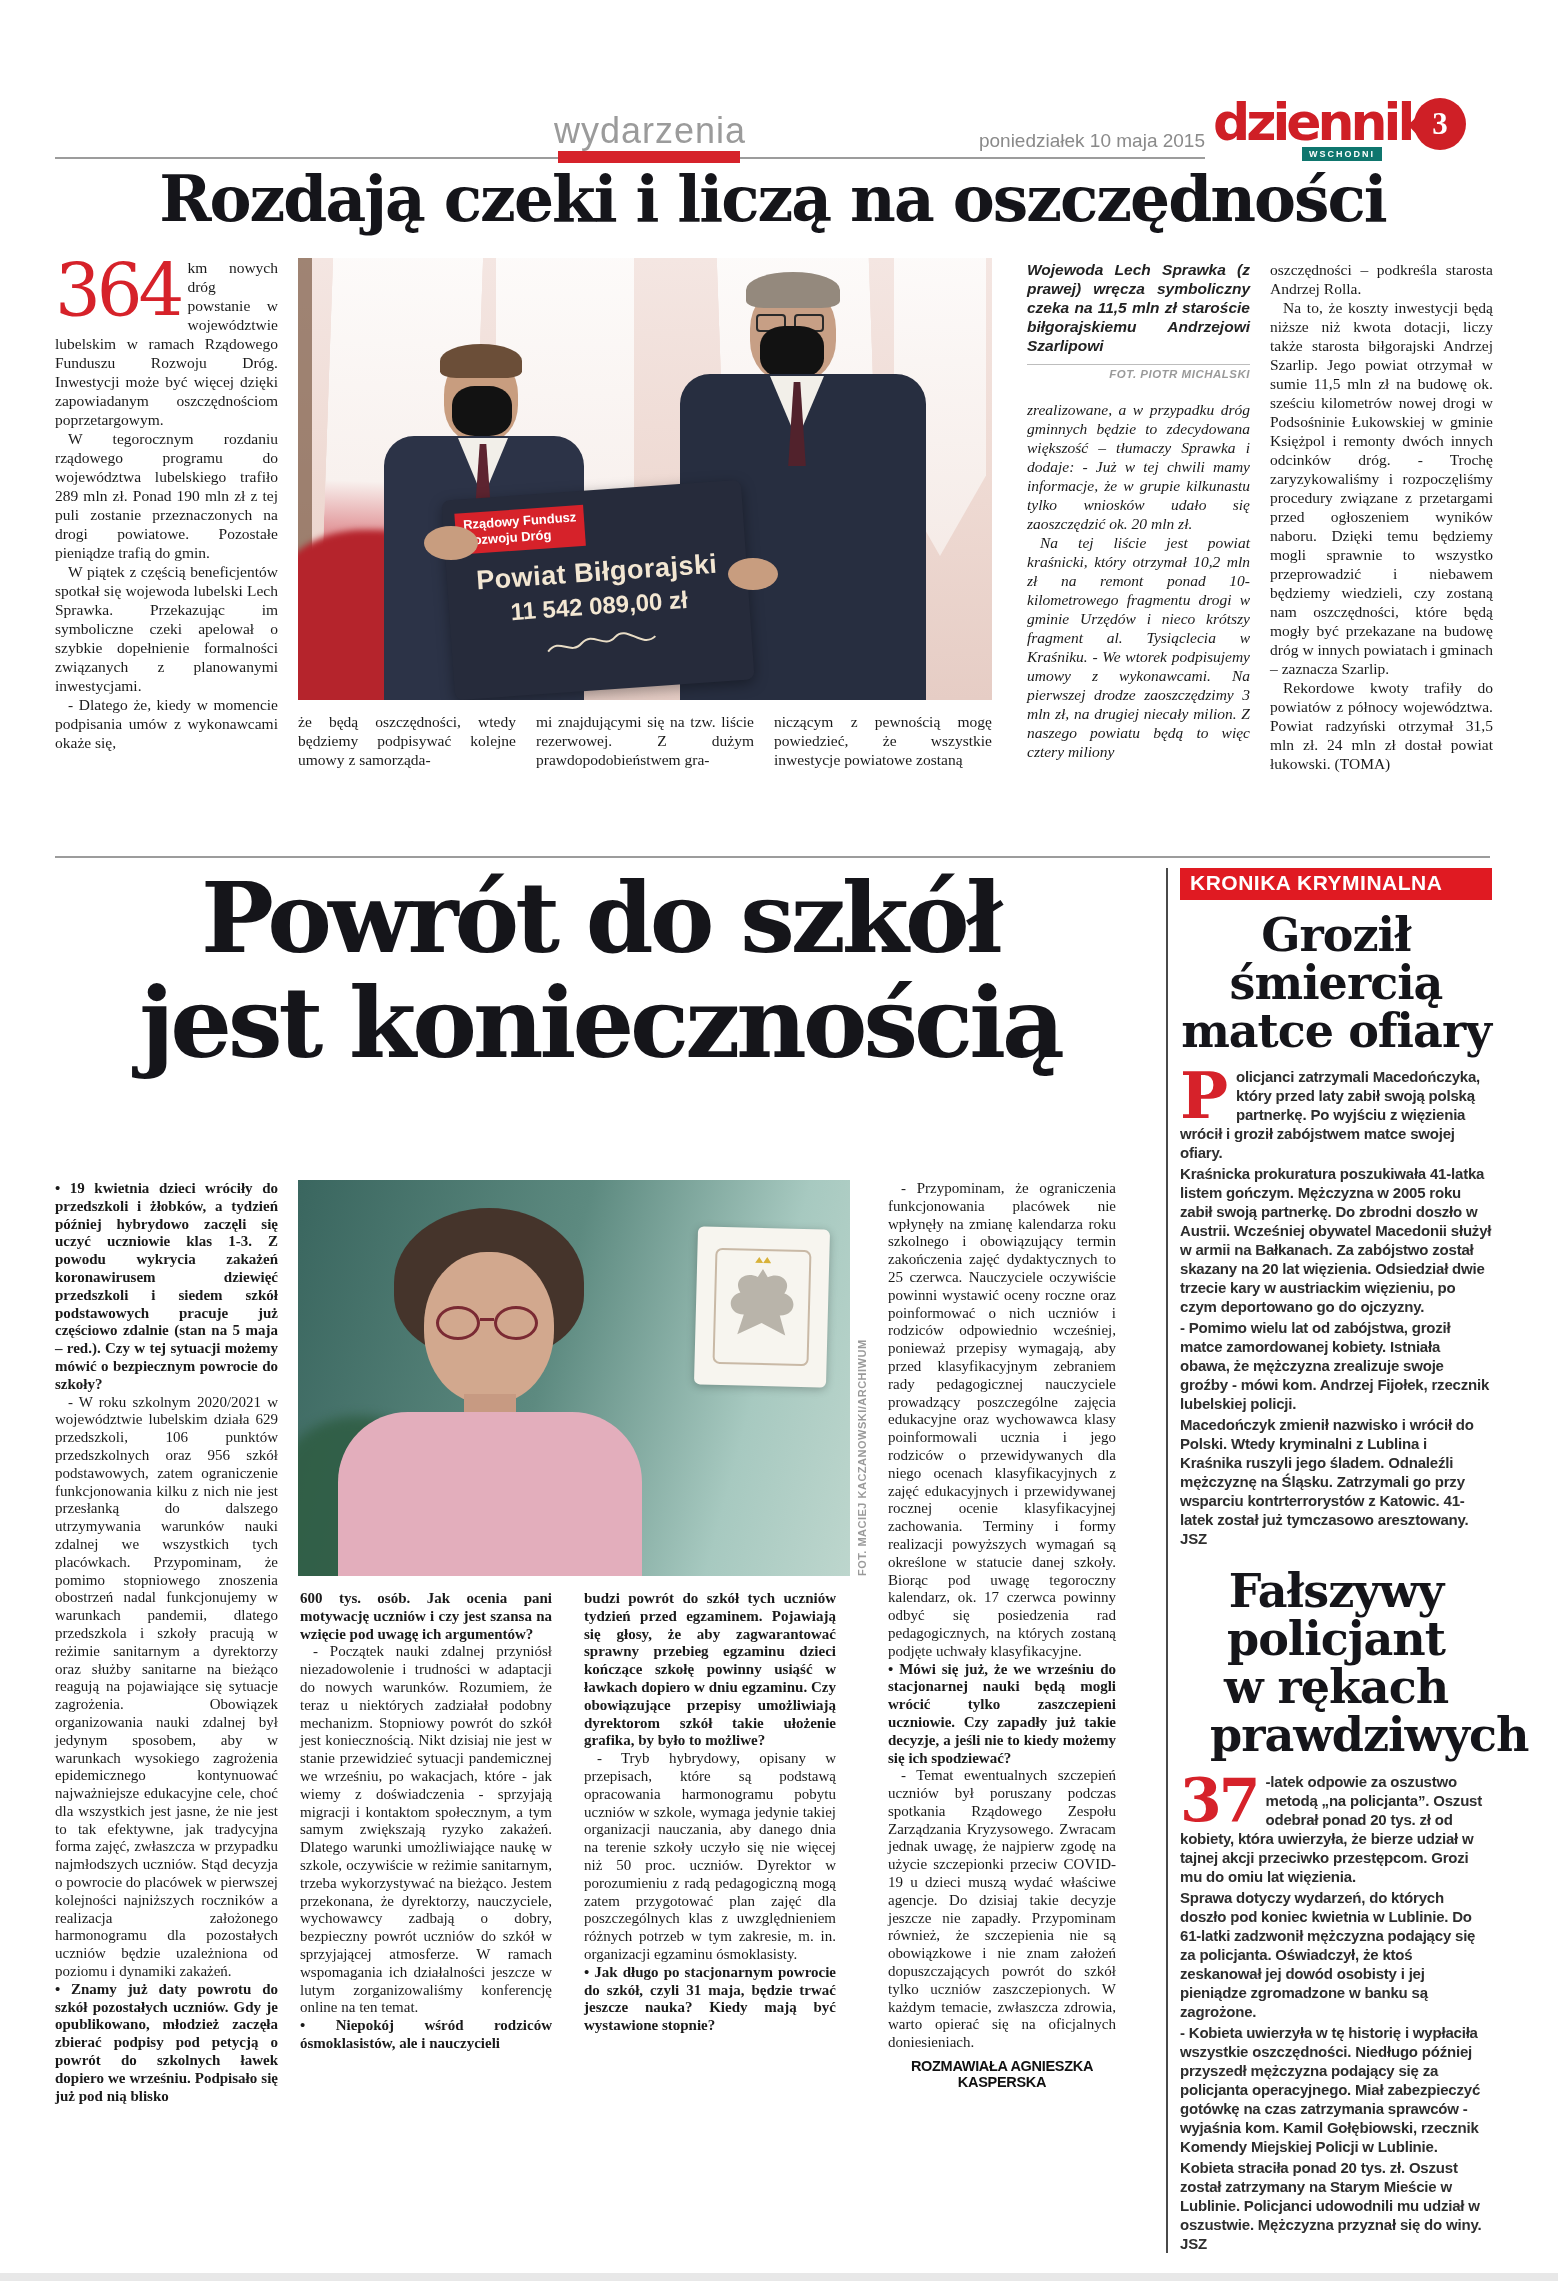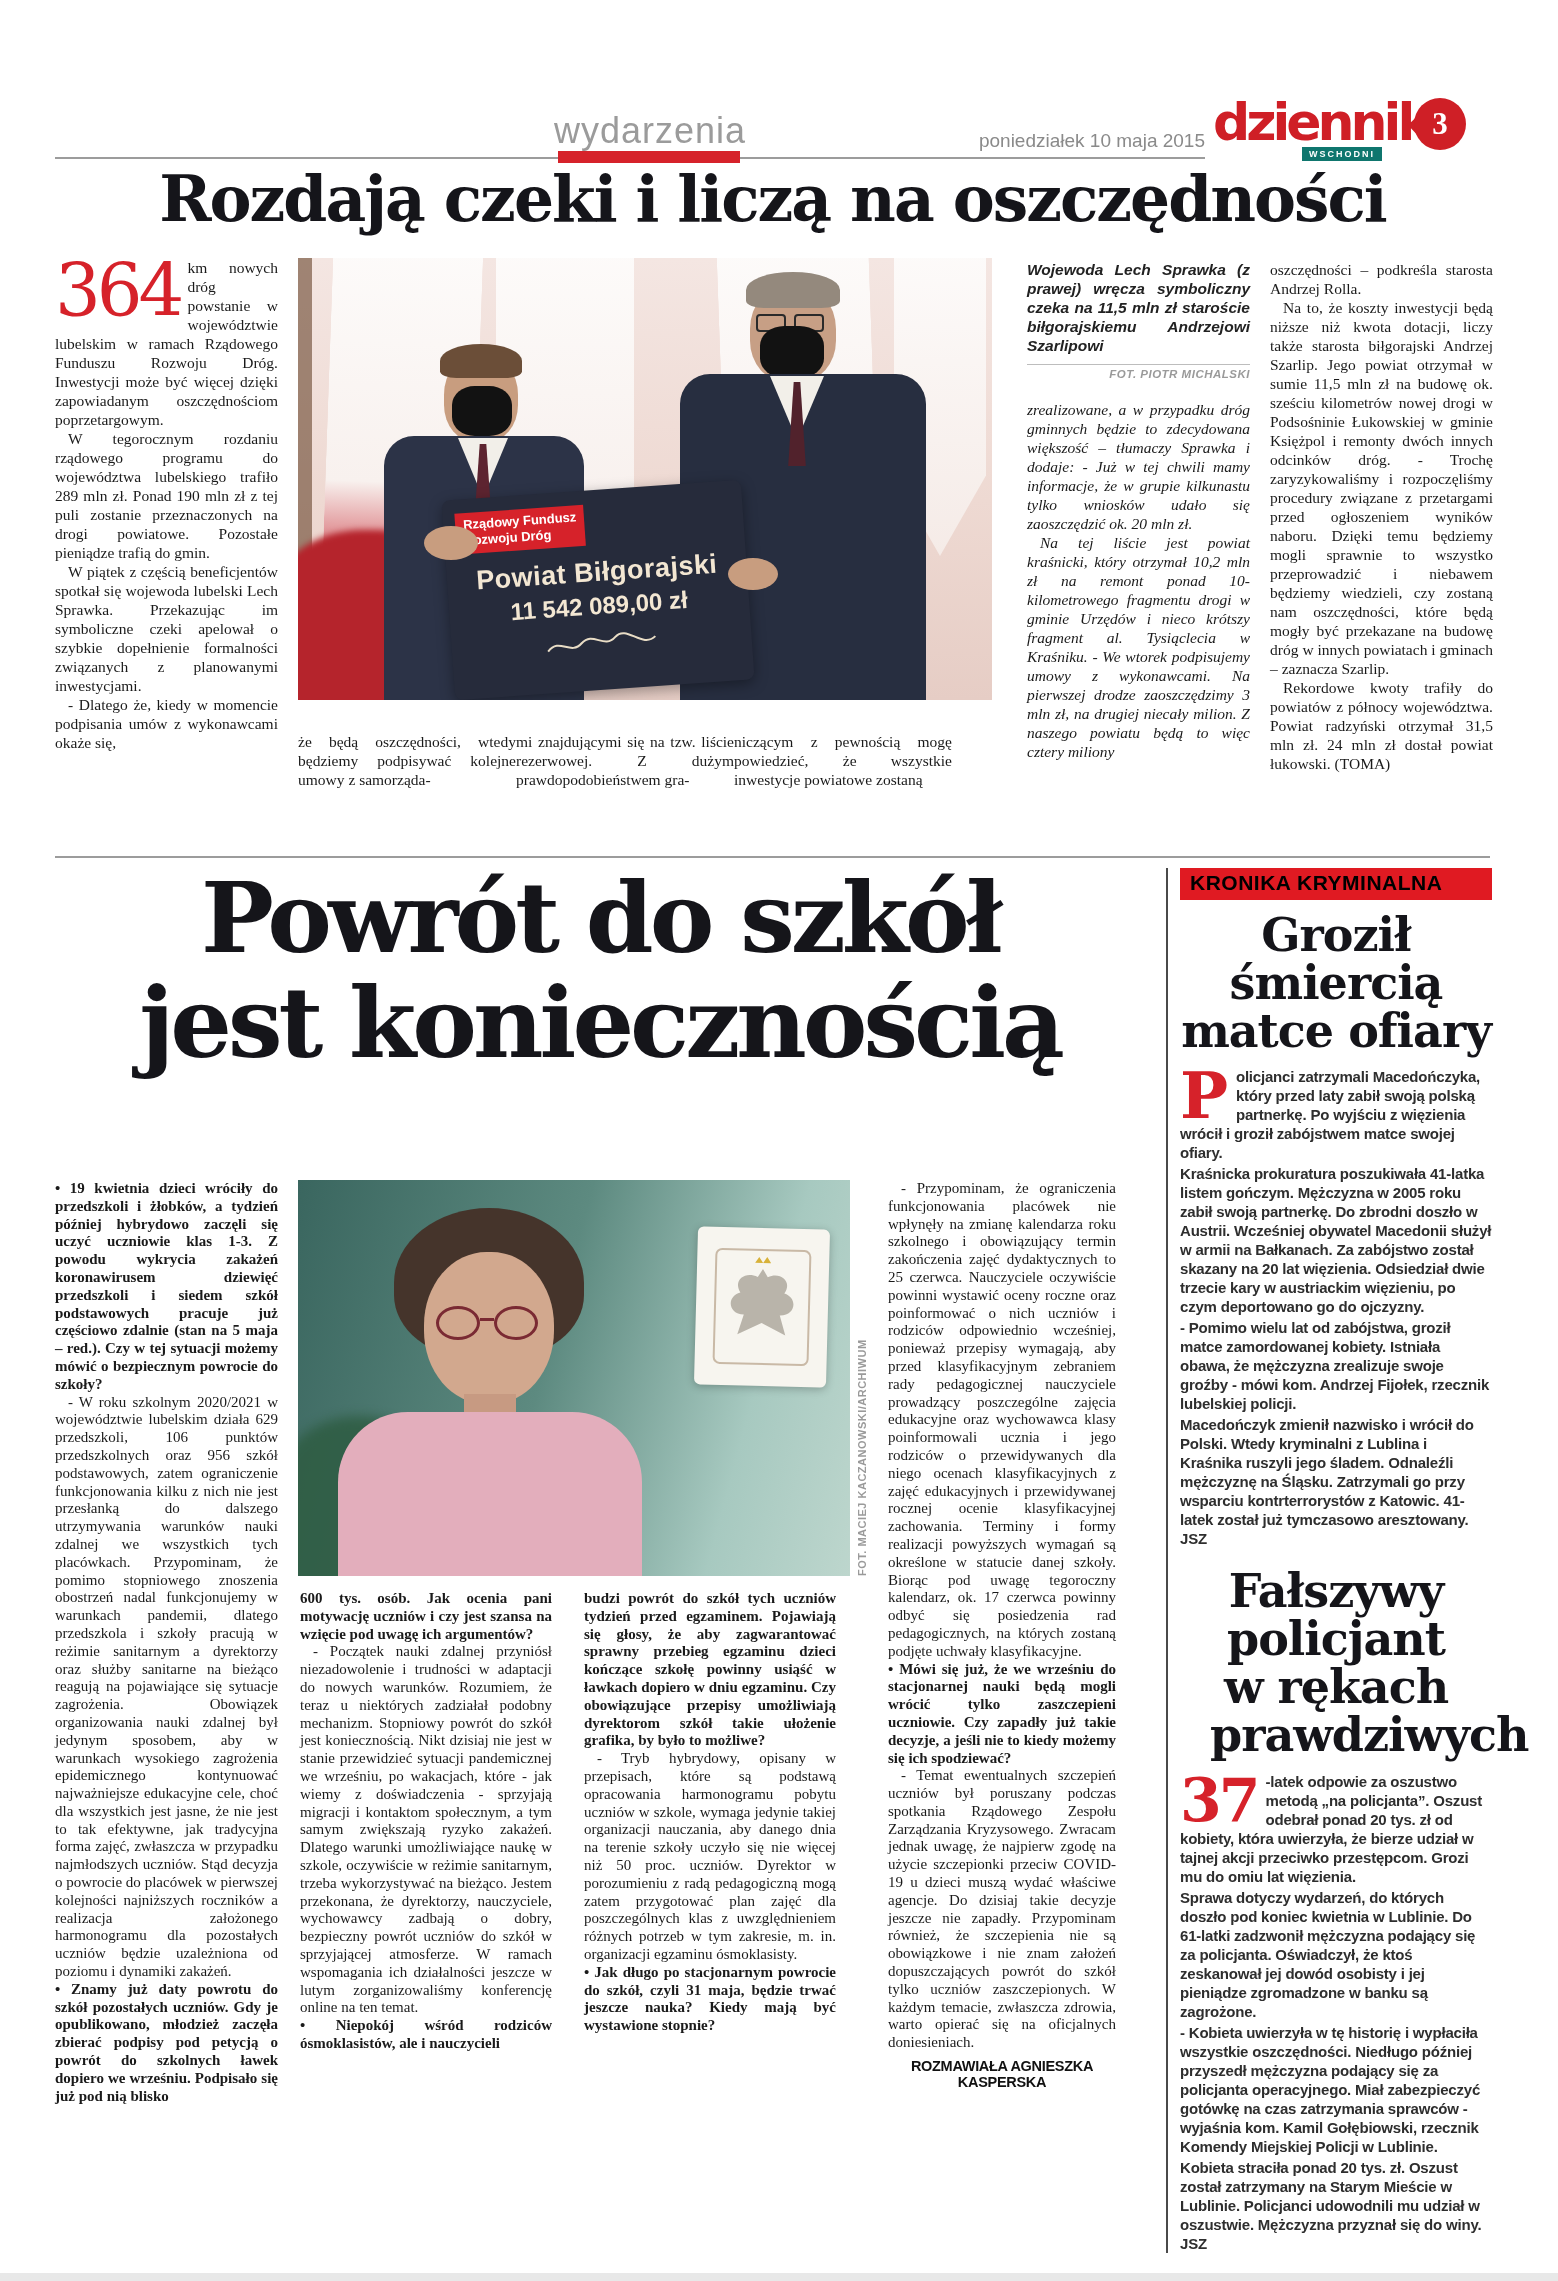--- a/index.html
+++ b/index.html
@@ -28,21 +28,21 @@
   .serifcol p.a { text-indent:13px; }
   .serifcol p.q { font-weight:bold; }
   .iv p { font-size:15px; line-height:17.8px; }
 
   
   .h-top { position:absolute; left:55px; top:168px; width:1435px; text-align:center;
     font-size:63px; font-weight:bold; letter-spacing:-2px; line-height:1; }
   .col-a1-1 { position:absolute; left:55px; top:258px; width:223px; }
   .dropcap-364 { float:left; color:#d6222a; font-family:"DejaVu Serif",serif; font-size:72px;
     line-height:0.76; margin:6px 7px 0 0; letter-spacing:-4px; }
-  .minirow { position:absolute; left:298px; top:732px; width:694px; display:flex; }
+  .minirow { position:absolute; left:298px; top:712px; width:694px; display:flex; gap:20px; }
   .minirow > div { width:218px; }
   .capcol { position:absolute; left:1027px; top:260px; width:223px;font-style:italic; }
   .caption { font-family:"Liberation Sans",sans-serif; font-weight:bold; font-size:16.5px; line-height:21px; color:#222; }
   .credit { margin-top:9px; border-top:1px solid #bdbdbd; padding-top:3px; text-align:right;
     font-family:"Liberation Sans",sans-serif; font-size:11.5px; font-weight:bold; color:#9a9a9a; letter-spacing:.5px; }
   .capcol .cont { margin-top:20px; }
   .col-a1-6 { position:absolute; left:1270px; top:260px; width:223px; }
 
   
   .photo-top { position:absolute; left:298px; top:258px; width:694px; height:442px; overflow:hidden;
@@ -89,21 +89,21 @@
   .plant { position:absolute; left:-30px; bottom:-40px; width:200px; height:200px; background:#2e5c42;
     border-radius:45% 55% 40% 50%; filter:blur(6px); opacity:.85; }
   .plaque { position:absolute; left:398px; top:48px; width:132px; height:158px; background:#f7f5ef;
     border-radius:6px; transform:rotate(1.5deg); box-shadow:0 2px 8px rgba(0,0,0,.25); display:flex; align-items:center; justify-content:center; }
   .v-credit { position:absolute; left:856px; top:1180px; height:396px; writing-mode:vertical-rl;
     transform:rotate(180deg); text-align:left; font-family:"Liberation Sans",sans-serif; font-size:11px;
     font-weight:bold; color:#9a9a9a; letter-spacing:.5px; }
 
   
   .kronika { position:absolute; left:1166px; top:868px; width:326px; border-left:2px solid #4a4a4a; padding-left:12px; }
-  .banner { background:#e01a22; color:#000000; font-family:"Liberation Sans",sans-serif; font-weight:bold;
+  .banner { background:#e01a22; color:#ffffff; font-family:"Liberation Sans",sans-serif; font-weight:bold;
     font-size:21px; letter-spacing:.5px; padding:3px 10px 5px; }
   .kronika h3 { text-align:center; font-size:46px; line-height:1.04; letter-spacing:-1px; margin-top:12px; }
   .kbody { margin-top:12px; font-family:"Liberation Sans",sans-serif; font-weight:bold; color:#2e2e2e; }
   .kbody p { font-size:15px; line-height:19px; letter-spacing:-.2px; margin-top:2px; }
   .dropcap-k { float:left; color:#d6222a; font-family:"DejaVu Serif",serif; font-size:64px; line-height:.78; margin:4px 8px 0 0; }
   .dropcap-37 { float:left; color:#d6222a; font-family:"DejaVu Serif",serif; font-size:60px; line-height:.8; margin:4px 8px 0 0; letter-spacing:-3px; }
   .k-art2 { margin-top:18px; }
 </style>
 </head>
 <body>

